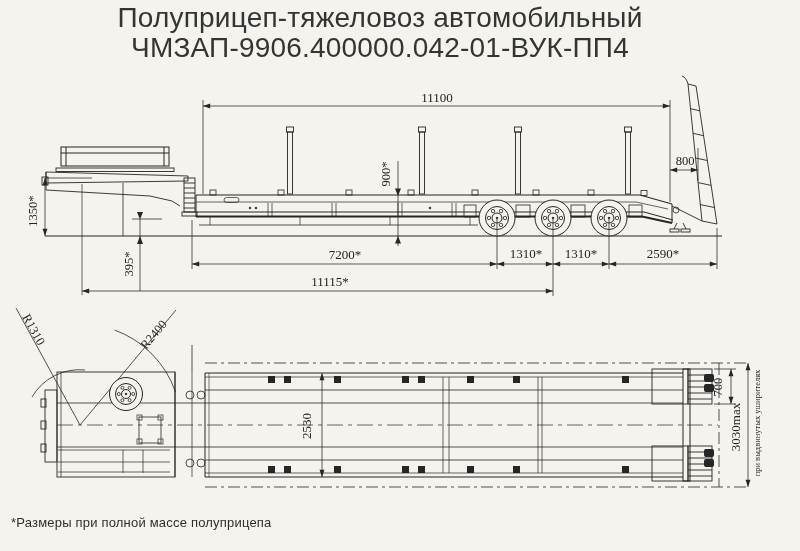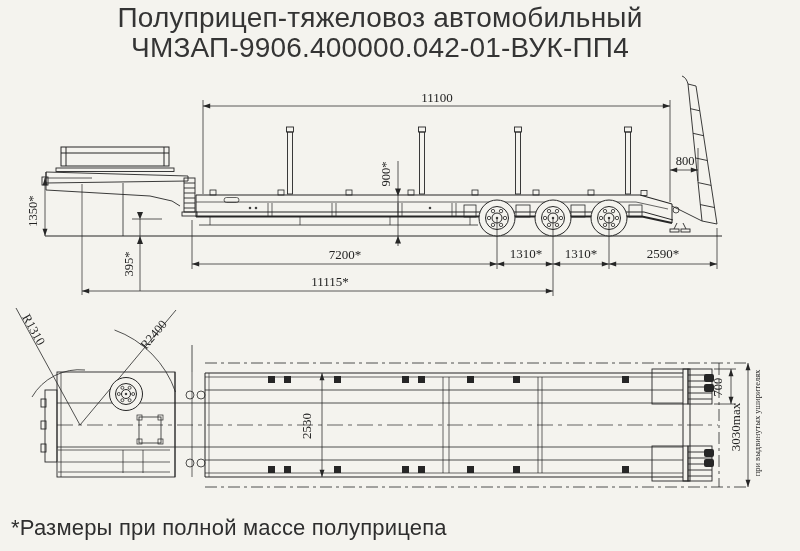--- a/index.html
+++ b/index.html
@@ -1,21 +1,21 @@
 <!DOCTYPE html>
 <html><head>
 <meta charset="utf-8">
 <style>
   html,body{margin:0;padding:0}
   body{width:800px;height:551px;background:#f4f3ee;position:relative;overflow:hidden;
        font-family:"Liberation Sans",sans-serif}
   .sheet{position:absolute;inset:0}
   .title{position:absolute;top:3px;left:0;width:760px;text-align:center;color:#343434;
          font-size:28px;line-height:1.07;letter-spacing:.2px}
-  .footnote{position:absolute;top:515px;left:11px;font-size:22px;color:#2e2e2e;letter-spacing:.2px}
+  .footnote{position:absolute;top:515px;left:11px;font-size:13px;color:#2e2e2e;letter-spacing:.2px}
   svg{position:absolute;left:0;top:0}
   .dim{font-family:"Liberation Serif",serif;font-size:13px;fill:#232323}
   .dim-sm{font-size:12.5px}
   .note-sm{font-family:"Liberation Serif",serif;font-size:8.5px;fill:#232323}
 </style>
 </head>
 <body>
 
 <div class="sheet">
 

